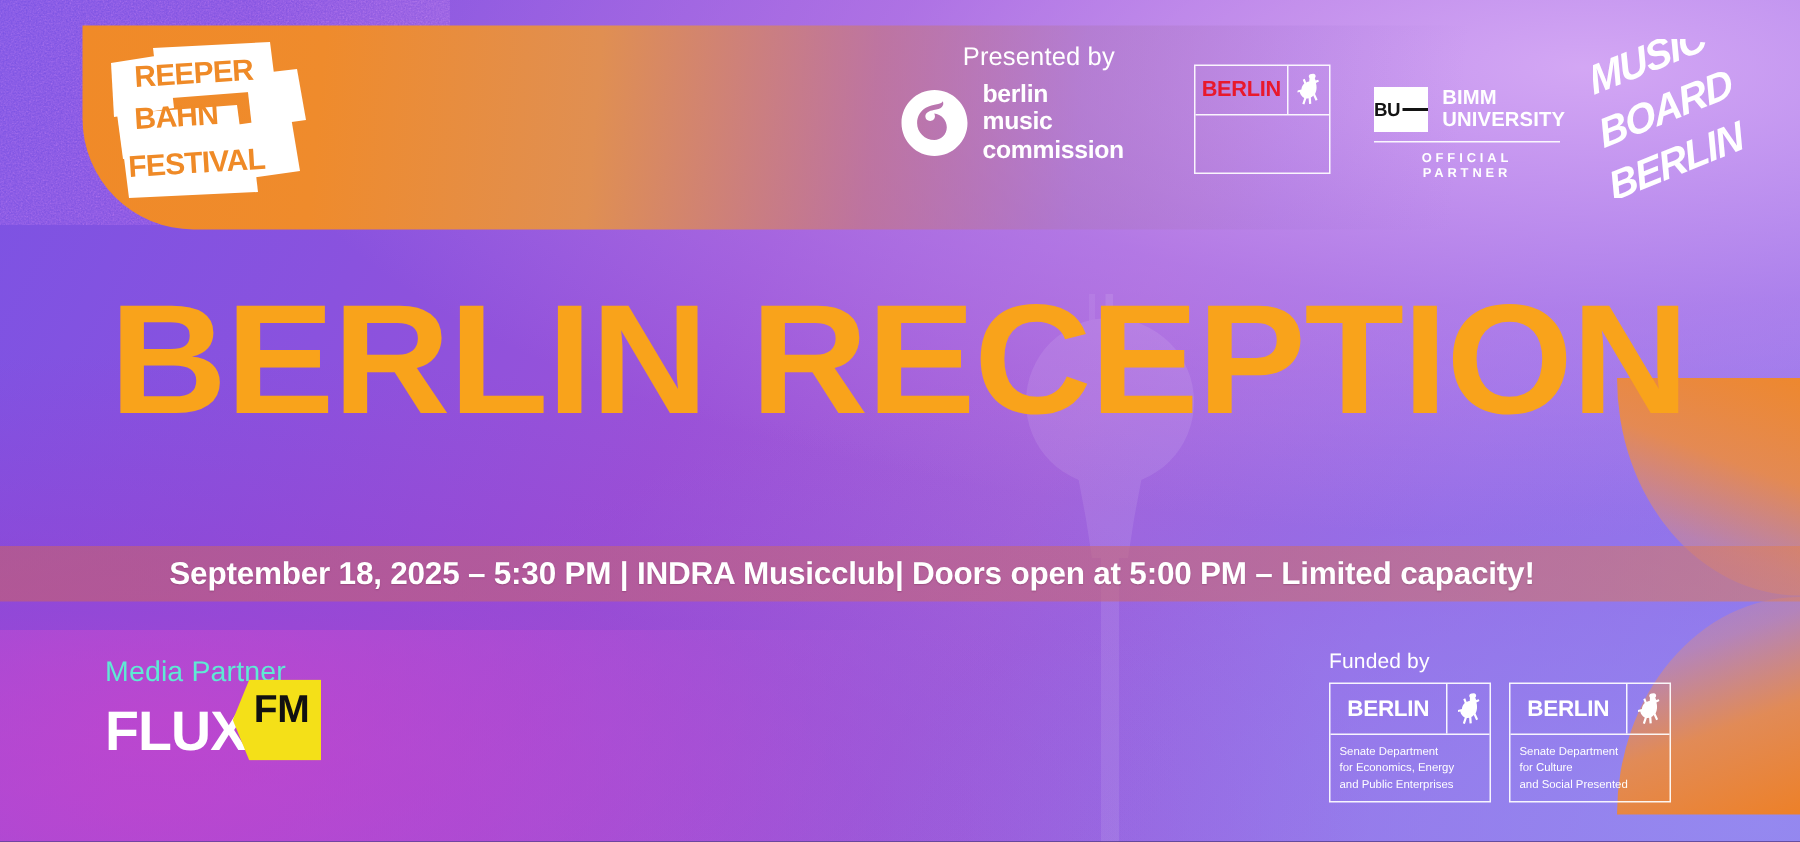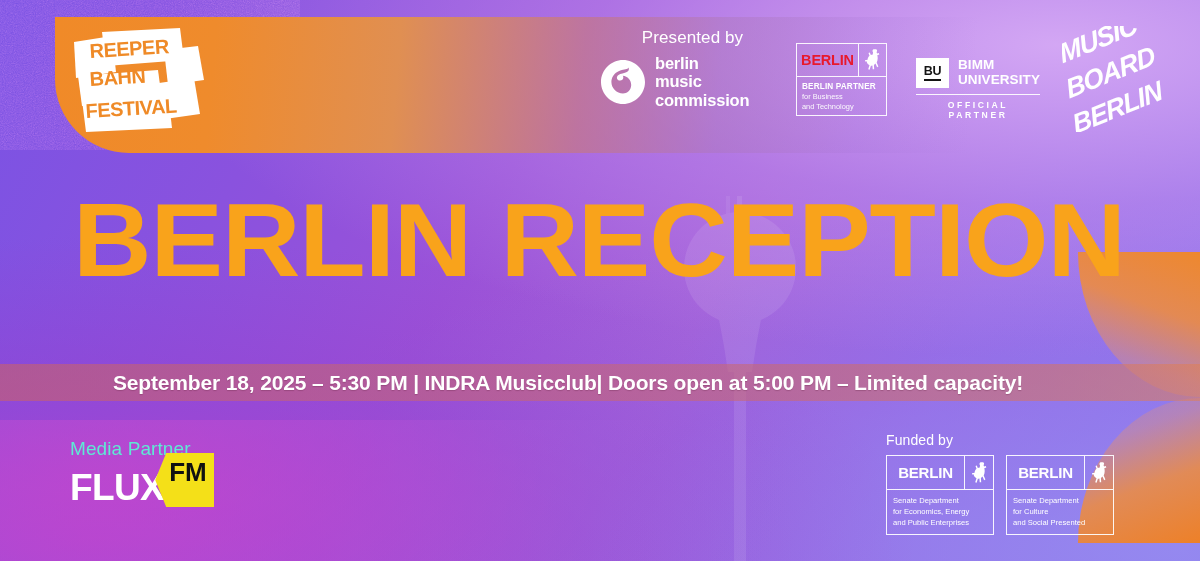--- a/index.html
+++ b/index.html
@@ -185,21 +185,21 @@
     left: 916px;
     top: 58px;
     width: 124px;
   }
   .bimm-row { display: flex; align-items: center; gap: 9px; }
   .bimm-bu {
     width: 40px;
     height: 30px;
     background: #ffffff;
     display: flex;
-    flex-direction: column;
+    flex-direction: row;
     align-items: center;
     justify-content: center;
     gap: 2px;
   }
   .bimm-bu-txt {
     font-size: 12.5px;
     font-weight: 700;
     color: #141414;
     letter-spacing: -0.3px;
     line-height: 1;
@@ -429,25 +429,20 @@
 
   <div class="bp-logo">
     <div class="bp-top">
       <div class="bp-berlin">BERLIN</div>
       <div class="bp-bear">
         <svg width="15" height="24" viewBox="0 0 15 24" aria-hidden="true">
           <path fill="#ffffff" d="M10.6 1.2c.9 0 1.5.7 1.5 1.6 0 .5-.2.9-.6 1.2l.6 1.6 1.7-.5.5 1.3-2 .9c.3 1 .4 2 .4 3 0 1.6-.4 3-1 4.3l1.7 3.9-1.3.7-1.6-3.6c-.5.6-1 1-1.6 1.4l.3 4.2-1.5.1-.3-3.8c-.5.1-1 .2-1.5.2l-1.3 4-1.4-.5 1.3-3.9c-1.5-.8-2.6-2.2-3-4l-2.4.5L0 12.3l2.6-.6c.1-1.6.8-3 1.9-4l-1-2.6 1.3-.6 1 2.5c.6-.3 1.3-.5 2-.6l.2-2.3c-.3-.3-.5-.7-.5-1.2 0-.9.7-1.6 1.6-1.6z"></path>
         </svg>
       </div>
     </div>
-    <div class="bp-bottom">
-      <div class="bp-name">BERLIN PARTNER</div>
-      <div class="bp-sub">for Business</div>
-      <div class="bp-sub">and Technology</div>
-    </div>
   </div>
 
   <div class="bimm">
     <div class="bimm-row">
       <div class="bimm-bu">
         <div class="bimm-bu-txt">BU</div>
         <div class="bimm-bu-rule"></div>
       </div>
       <div class="bimm-name">
         <div>BIMM</div>

